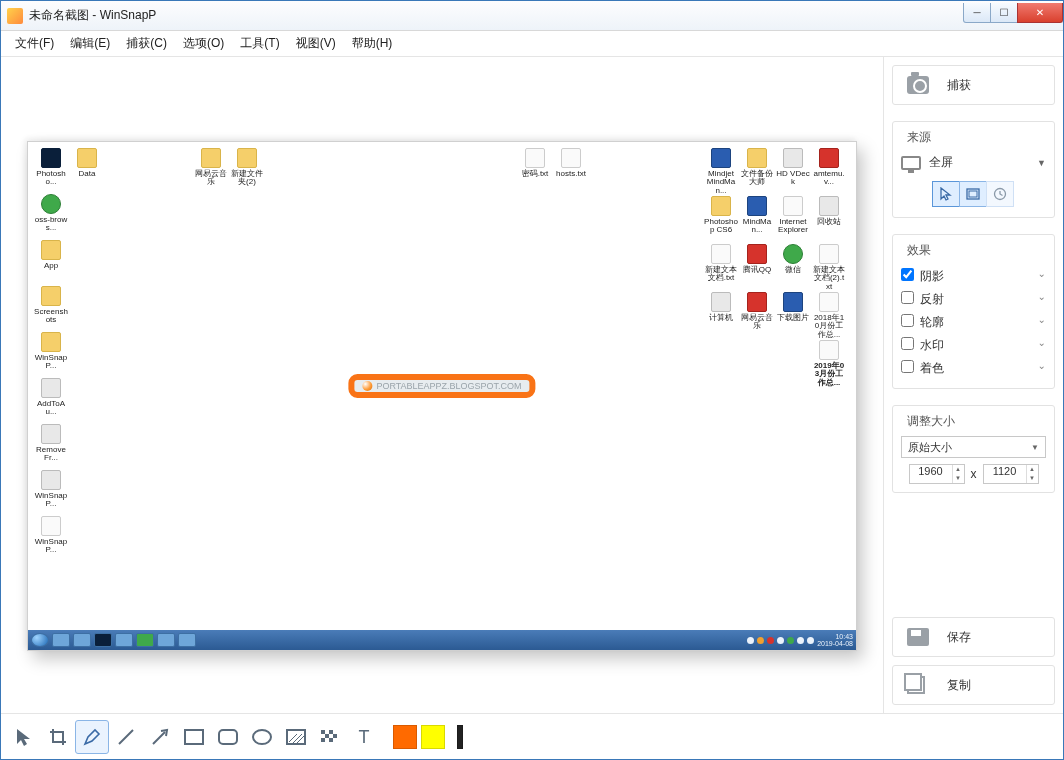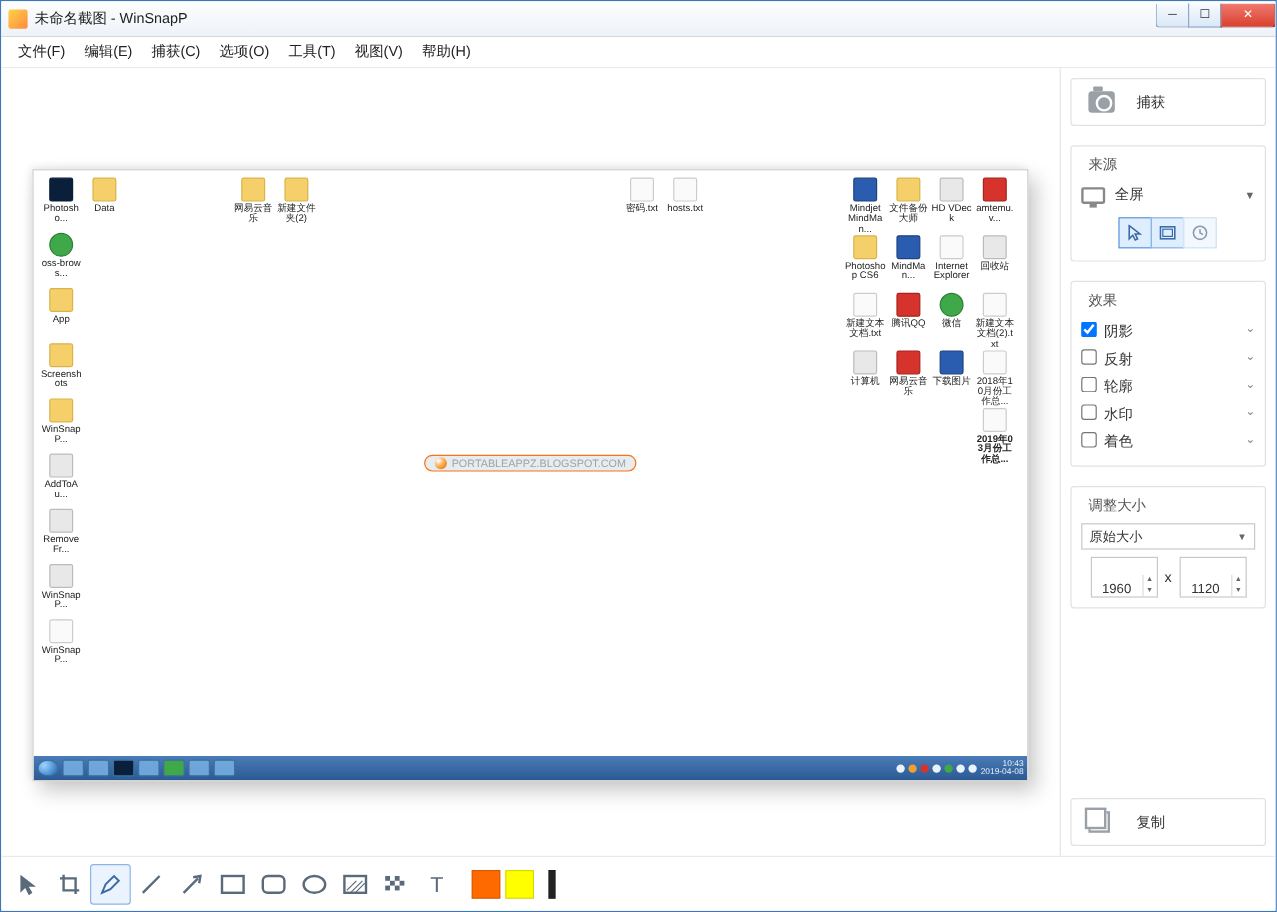--- a/index.html
+++ b/index.html
@@ -27,21 +27,21 @@
 .desk-icons { position:absolute; font-size:8px; color:#222;}
 .dico { width:34px; text-align:center; position:absolute;}
 .dico .box { width:20px; height:20px; margin:0 auto 2px; background:#f5cf6a; border-radius:2px; border:1px solid #d9b44a;}
 .dico .box.ps{background:#0a1f3a;border-color:#0a1f3a;}
 .dico .box.blue{background:#2a5db0;border-color:#1d447f;}
 .dico .box.grn{background:#3fa94a;border-color:#2d7f36;border-radius:50%;}
 .dico .box.gray{background:#e8e8e8;border-color:#bbb;}
 .dico .box.red{background:#d6332c;border-color:#a5231d;}
 .dico .box.wht{background:#fafafa;border-color:#ccc;}
 .dico .lbl{display:block; line-height:1.05; word-break:break-all;}
-.watermark{position:absolute;left:50%;top:48%;transform:translate(-50%,-50%);font-size:9px;color:#9aa4aa;background:#e7ecef;border:1px solid #f97316;border-radius:9px;padding:1px 8px;display:flex;align-items:center;gap:4px;}
+.watermark{position:absolute;left:50%;top:48%;transform:translate(-50%,-50%);font-size:9px;color:#9aa4aa;background:#e7ecef;border:6px solid #f97316;border-radius:9px;padding:1px 8px;display:flex;align-items:center;gap:4px;}
 .watermark .orb{width:10px;height:10px;border-radius:50%;background:radial-gradient(circle at 30% 30%,#fff,#ff9d3a 55%,#d96a00);}
 .taskbar{position:absolute;bottom:0;left:0;right:0;height:20px;background:linear-gradient(#4a7cb8,#2b5a93);display:flex;align-items:center;padding:0 3px;gap:3px;}
 .taskbar .tb-item{width:18px;height:14px;background:#6ea6d9;border:1px solid #3d6fa3;border-radius:2px;}
 .taskbar .tb-item.orb{border-radius:50%;background:radial-gradient(circle at 30% 30%,#9fd4ff,#1a66b3);}
 .taskbar .tray{margin-left:auto;display:flex;align-items:center;gap:3px;font-size:7px;color:#eaf2fb;}
 .taskbar .tray .dot{width:7px;height:7px;border-radius:50%;background:#eaf2fb;}
 .taskbar .clock{text-align:right;line-height:1;}
 
 
 .sidepanel { width: 180px; border-left:1px solid #e5e5e5; background:#fff; display:flex; flex-direction:column; font-size:12px; color:#333;}
@@ -65,21 +65,21 @@
 .tool-row{display:flex;gap:0;justify-content:center;padding:2px 0;}
 .tool-row .tbtn{width:28px;height:26px;border:1px solid #cfe0f5;background:#f3f8fe;display:flex;align-items:center;justify-content:center;margin-left:-1px;color:#5a6a7a;}
 .tool-row .tbtn.active{background:#dfeeff;border-color:#8ab5e6;}
 .tool-row .tbtn:first-child.active{border-color:#5a96d9;}
 
 .effect-row{display:flex;align-items:flex-start;padding:3px 0;}
 .effect-row input{margin-right:6px;}
 .effect-row .chev{margin-left:auto;color:#888;font-size:10px;}
 
 .size-row{display:flex;align-items:center;gap:6px;justify-content:center;padding-top:6px;}
-.spinner{width:56px;height:34px;border:1px solid #c8c8c8;display:flex;align-items:flex-end;}
+.spinner{width:56px;height:20px;border:1px solid #c8c8c8;display:flex;align-items:flex-start;}
 .spinner .val{flex:1;text-align:center;font-size:11px;}
 .spinner .arrows{width:12px;display:flex;flex-direction:column;border-left:1px solid #ddd;}
 .spinner .arrows span{font-size:6px;text-align:center;line-height:9px;color:#666;}
 .select{width:100%;height:22px;border:1px solid #c8c8c8;display:flex;align-items:center;padding:0 6px;font-size:11px;background:#fff;}
 .select .caret{margin-left:auto;font-size:8px;color:#666;}
 
 .sidepanel .spacer{flex:1;}
 
 
 .bottombar{height:46px;border-top:1px solid #e5e5e5;background:#fff;display:flex;align-items:center;padding:0 6px;gap:0;}
@@ -359,20 +359,24 @@
             <div class="arrows">
               <span>▲</span>
               <span>▼</span>
             </div>
           </div>
       </div>
     </div>
 
     <div class="spacer"></div>
 
+    <div class="btn-big">
+      <div class="ic save-ic"></div>
+      <span>保存</span>
+    </div>
     <div class="btn-big" style="margin-top:0">
       <div class="ic">
           <div class="copy-ic"></div>
         </div>
       <span>复制</span>
     </div>
   </div>
 </div>
 
 <div class="bottombar">

